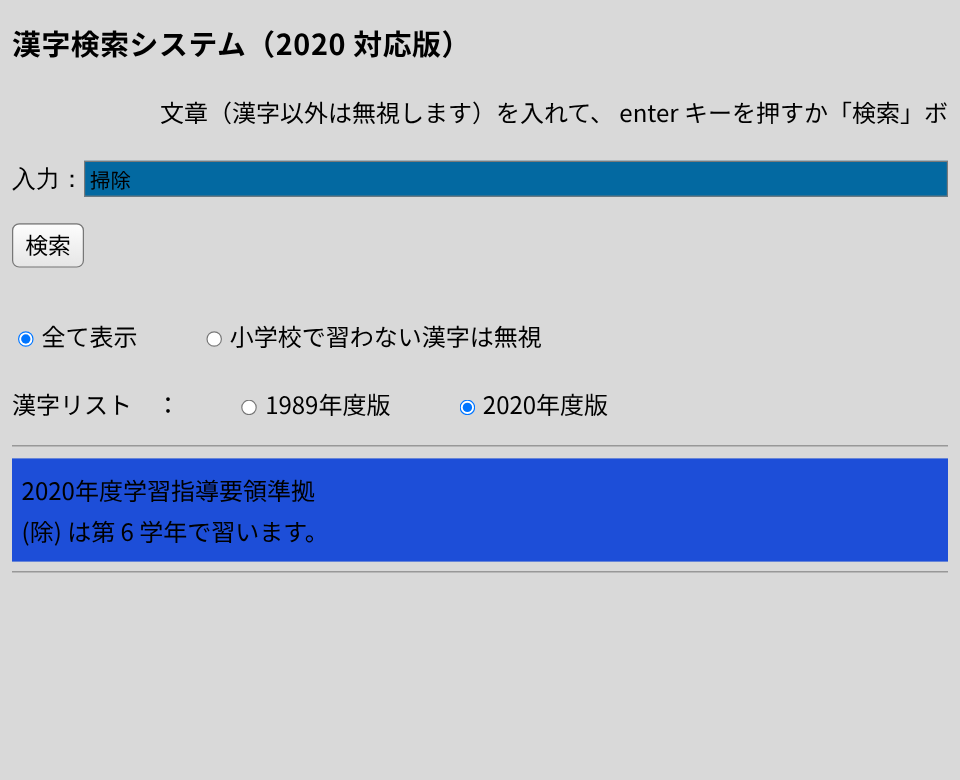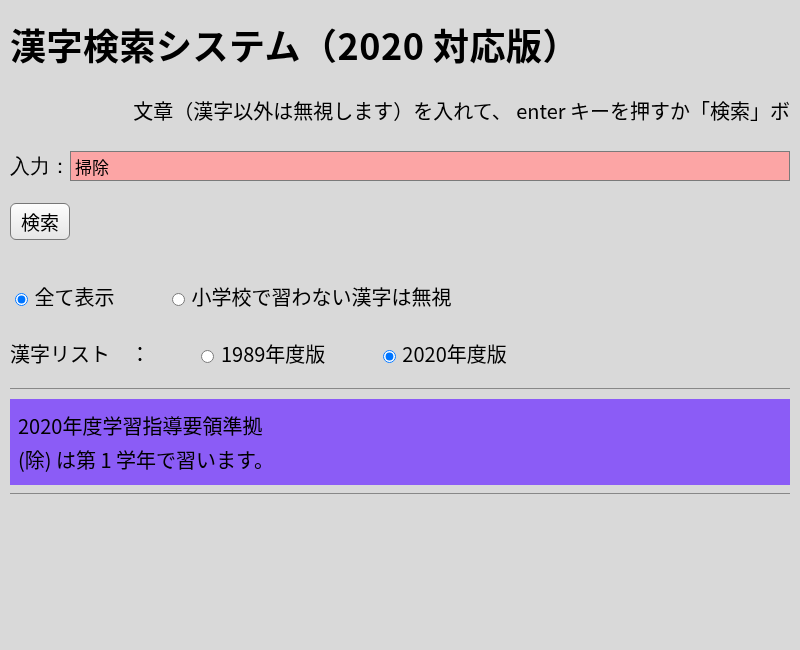--- a/index.html
+++ b/index.html
@@ -8,21 +8,21 @@
       padding: 8px 10px;
       background: #d9d9d9;
       font-family: "Hiragino Sans", "Noto Sans CJK JP", "Yu Gothic", "Meiryo", sans-serif;
       font-size: 20px;
       color: #000;
       width: 800px;
       height: 650px;
       overflow: hidden;
     }
     h1 {
-      font-size: 36px;
+      font-size: 24px;
       font-weight: 700;
       margin: 10px 0 24px 0;
       letter-spacing: 0.5px;
     }
     .desc {
       font-size: 20px;
       line-height: 1.65;
       margin-bottom: 24px;
       white-space: nowrap;
       text-align: right;
@@ -37,21 +37,21 @@
       font-size: 20px;
       margin-right: 0;
       font-family: Liberation Mono, monospace;
     }
     .text-input {
       flex: 1;
       height: 30px;
       font-size: 17px;
       padding: 2px 4px;
       border: 1px solid #7a7a7a;
-      background: #fca5a5;
+      background: #0369a1;
       font-family: inherit;
     }
     .btn-row { margin-bottom: 42px; }
     .search-btn {
       font-size: 19px;
       padding: 4px 10px;
       border: 1px solid #777;
       border-radius: 6px;
       background: linear-gradient(#fdfdfd, #e6e6e6);
       cursor: pointer;
@@ -69,21 +69,21 @@
     }
     .list-label { margin-right: 42px; }
     .list-row label { margin-right: 48px; cursor: pointer; }
     .list-row input[type=radio] { margin-right: 2px; vertical-align: -1px; }
     hr {
       border: none;
       border-top: 1px solid #888;
       margin: 8px 0 10px 0;
     }
     .result-box {
-      background: #8b5cf6;
+      background: #1d4ed8;
       padding: 10px 8px 8px 8px;
       font-size: 20px;
       line-height: 1.7;
     }
   </style>
 </head>
 <body>
 
 <h1>漢字検索システム（2020 対応版）</h1>
 
@@ -120,16 +120,16 @@
   <label>
     <input type="radio" name="ver" checked="" style="">
     <span>2020年度版</span>
   </label>
 </div>
 
 <hr>
 
 <div class="result-box">
   <div>2020年度学習指導要領準拠</div>
-  <div>(除) は第 1 学年で習います。</div>
+  <div>(除) は第 6 学年で習います。</div>
 </div>
 
 <hr>
 
 </body></html>

